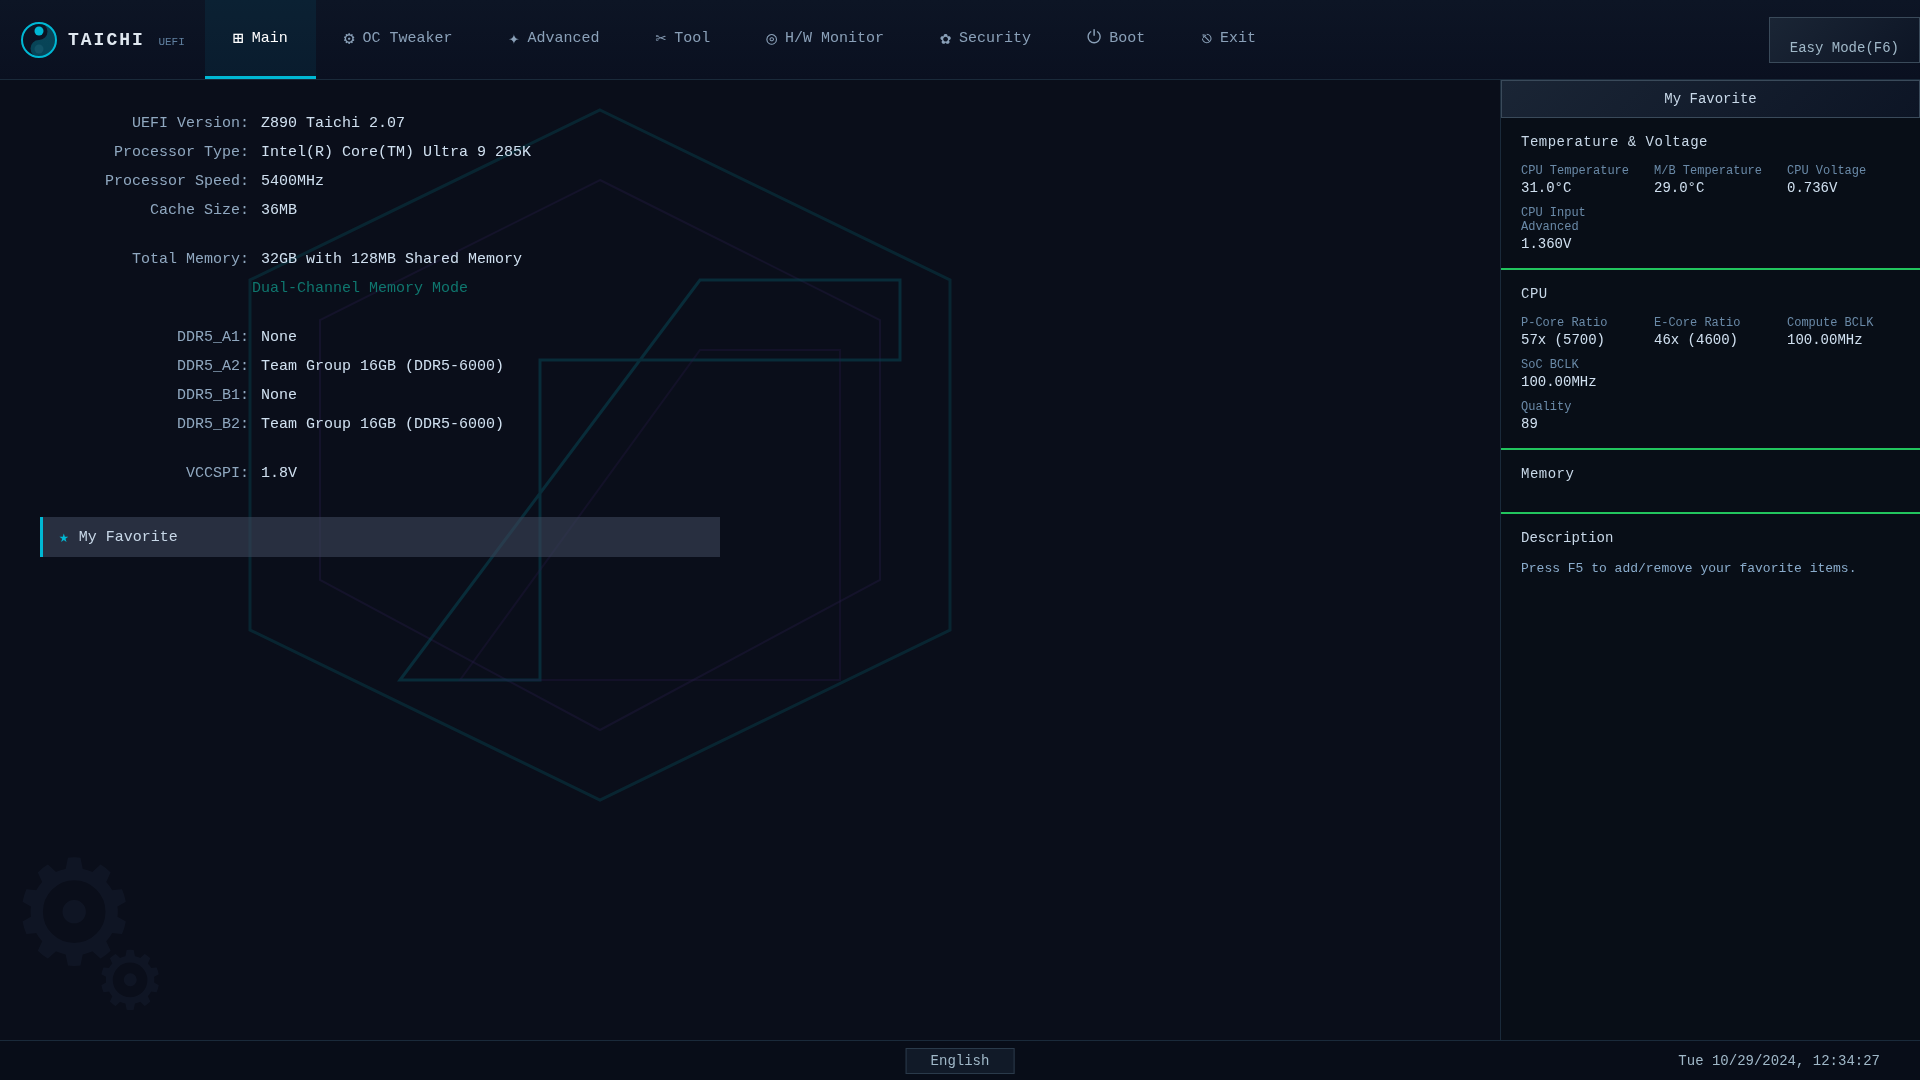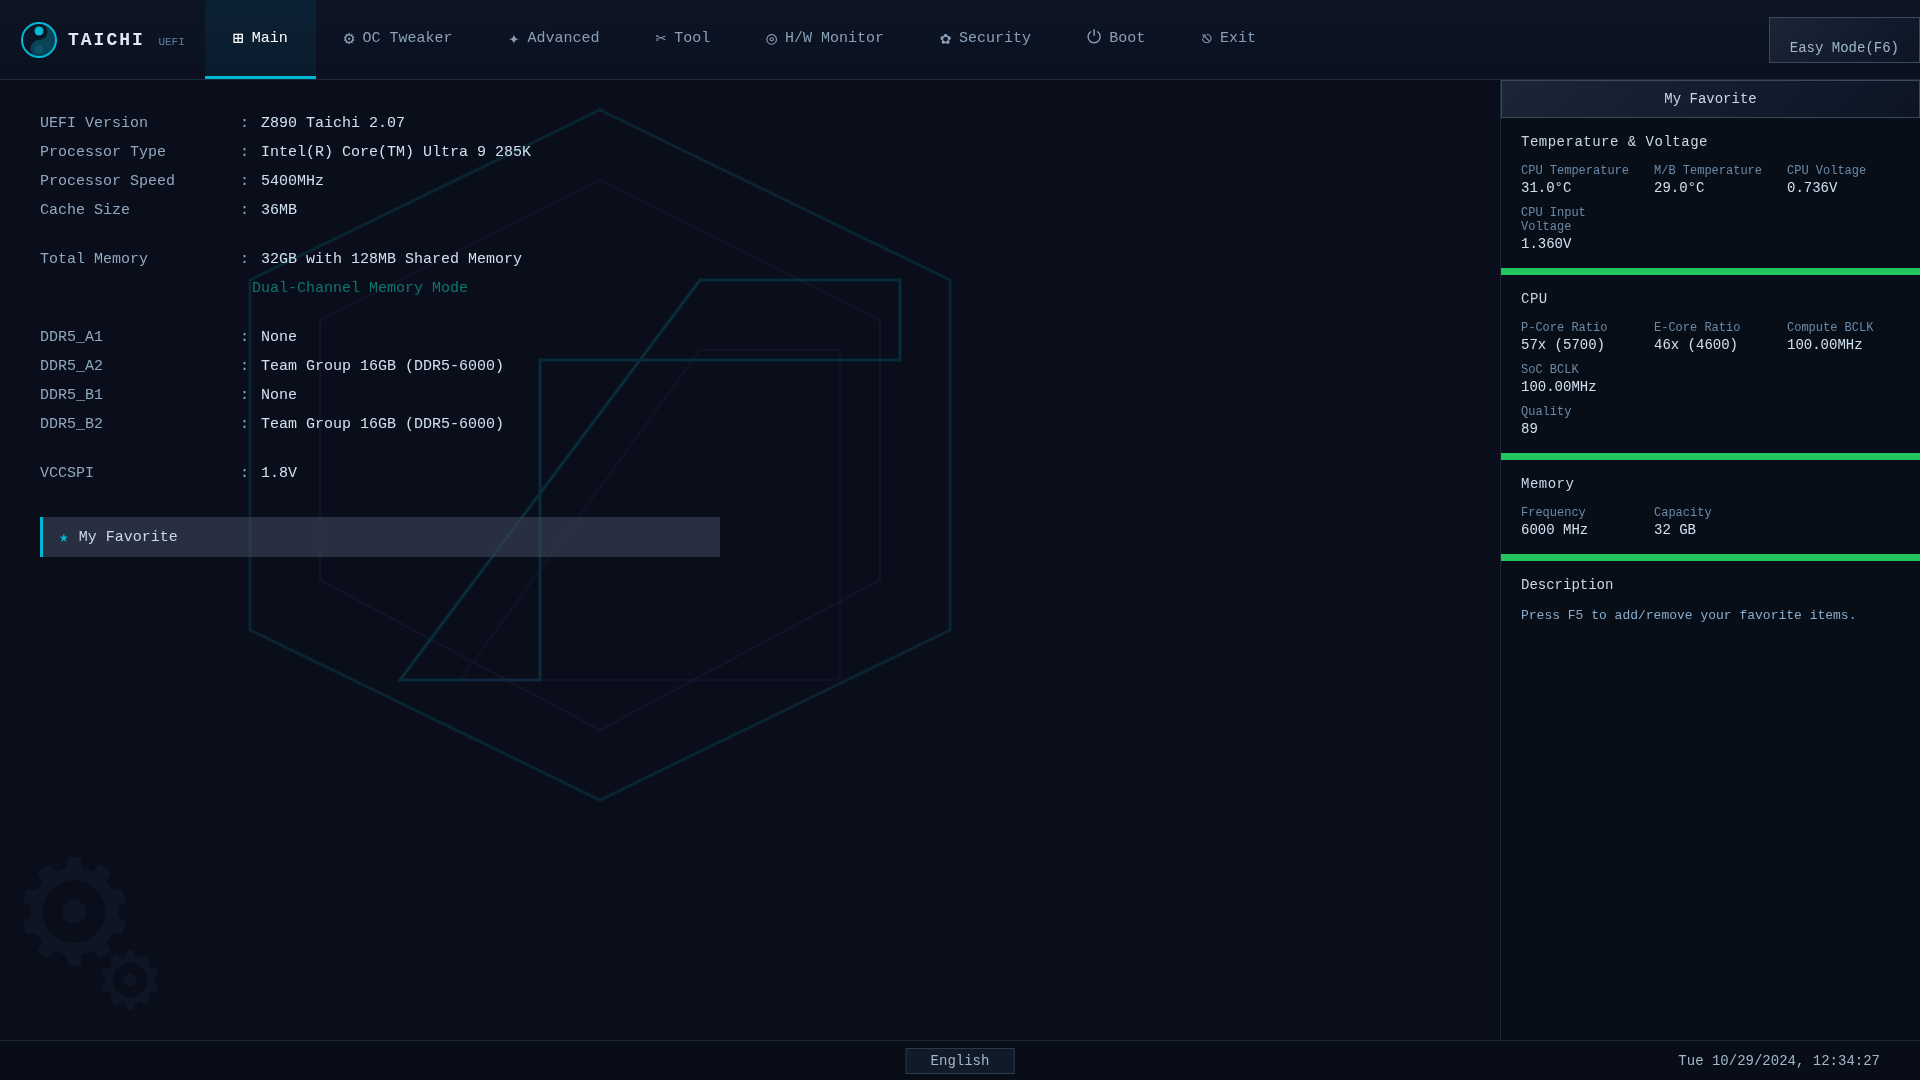--- a/index.html
+++ b/index.html
@@ -122,20 +122,21 @@
     .info-row {
       display: flex;
       margin-bottom: 2px;
       font-size: 15px;
       line-height: 1.8;
     }
 
     .info-label {
       min-width: 200px;
       color: #90a8c0;
+      text-align: right;
     }
 
     .info-colon {
       color: #90a8c0;
       margin-right: 12px;
     }
 
     .info-value {
       color: #d0e0f0;
     }
@@ -192,21 +193,21 @@
       padding: 10px 20px;
       font-size: 14px;
       font-family: 'Courier New', monospace;
       text-align: center;
       cursor: pointer;
       margin: 0;
     }
 
     .right-section {
       padding: 16px 20px;
-      border-bottom: 7px solid #22c55e;
+      border-bottom: 2px solid #22c55e;
     }
 
     .right-section-title {
       font-size: 14px;
       color: #c8d8e8;
       margin-bottom: 14px;
       font-weight: normal;
       letter-spacing: 0.5px;
     }
 
@@ -464,21 +465,21 @@
         </div>
         <div class="stat-item">
           <div class="stat-label">M/B Temperature</div>
           <div class="stat-value">29.0°C</div>
         </div>
         <div class="stat-item">
           <div class="stat-label">CPU Voltage</div>
           <div class="stat-value">0.736V</div>
         </div>
         <div class="stat-item">
-          <div class="stat-label">CPU Input Voltage</div>
+          <div class="stat-label">CPU Input Advanced</div>
           <div class="stat-value">1.360V</div>
         </div>
       </div>
     </div>
 
     <div class="right-section">
       <div class="right-section-title">CPU</div>
       <div class="stat-grid">
         <div class="stat-item">
           <div class="stat-label">P-Core Ratio</div>
@@ -498,30 +499,20 @@
         </div>
       </div>
       <div style="margin-top:10px">
         <div class="stat-label">Quality</div>
         <div class="stat-value">89</div>
       </div>
     </div>
 
     <div class="right-section">
       <div class="right-section-title">Memory</div>
-      <div class="stat-grid">
-        <div class="stat-item">
-          <div class="stat-label">Frequency</div>
-          <div class="stat-value">6000 MHz</div>
-        </div>
-        <div class="stat-item">
-          <div class="stat-label">Capacity</div>
-          <div class="stat-value">32 GB</div>
-        </div>
-      </div>
     </div>
 
     <div class="description-section">
       <div class="desc-title">Description</div>
       <div class="desc-text">Press F5 to add/remove your favorite items.</div>
     </div>
   </div>
 </div>
 
 <div class="status-bar">

